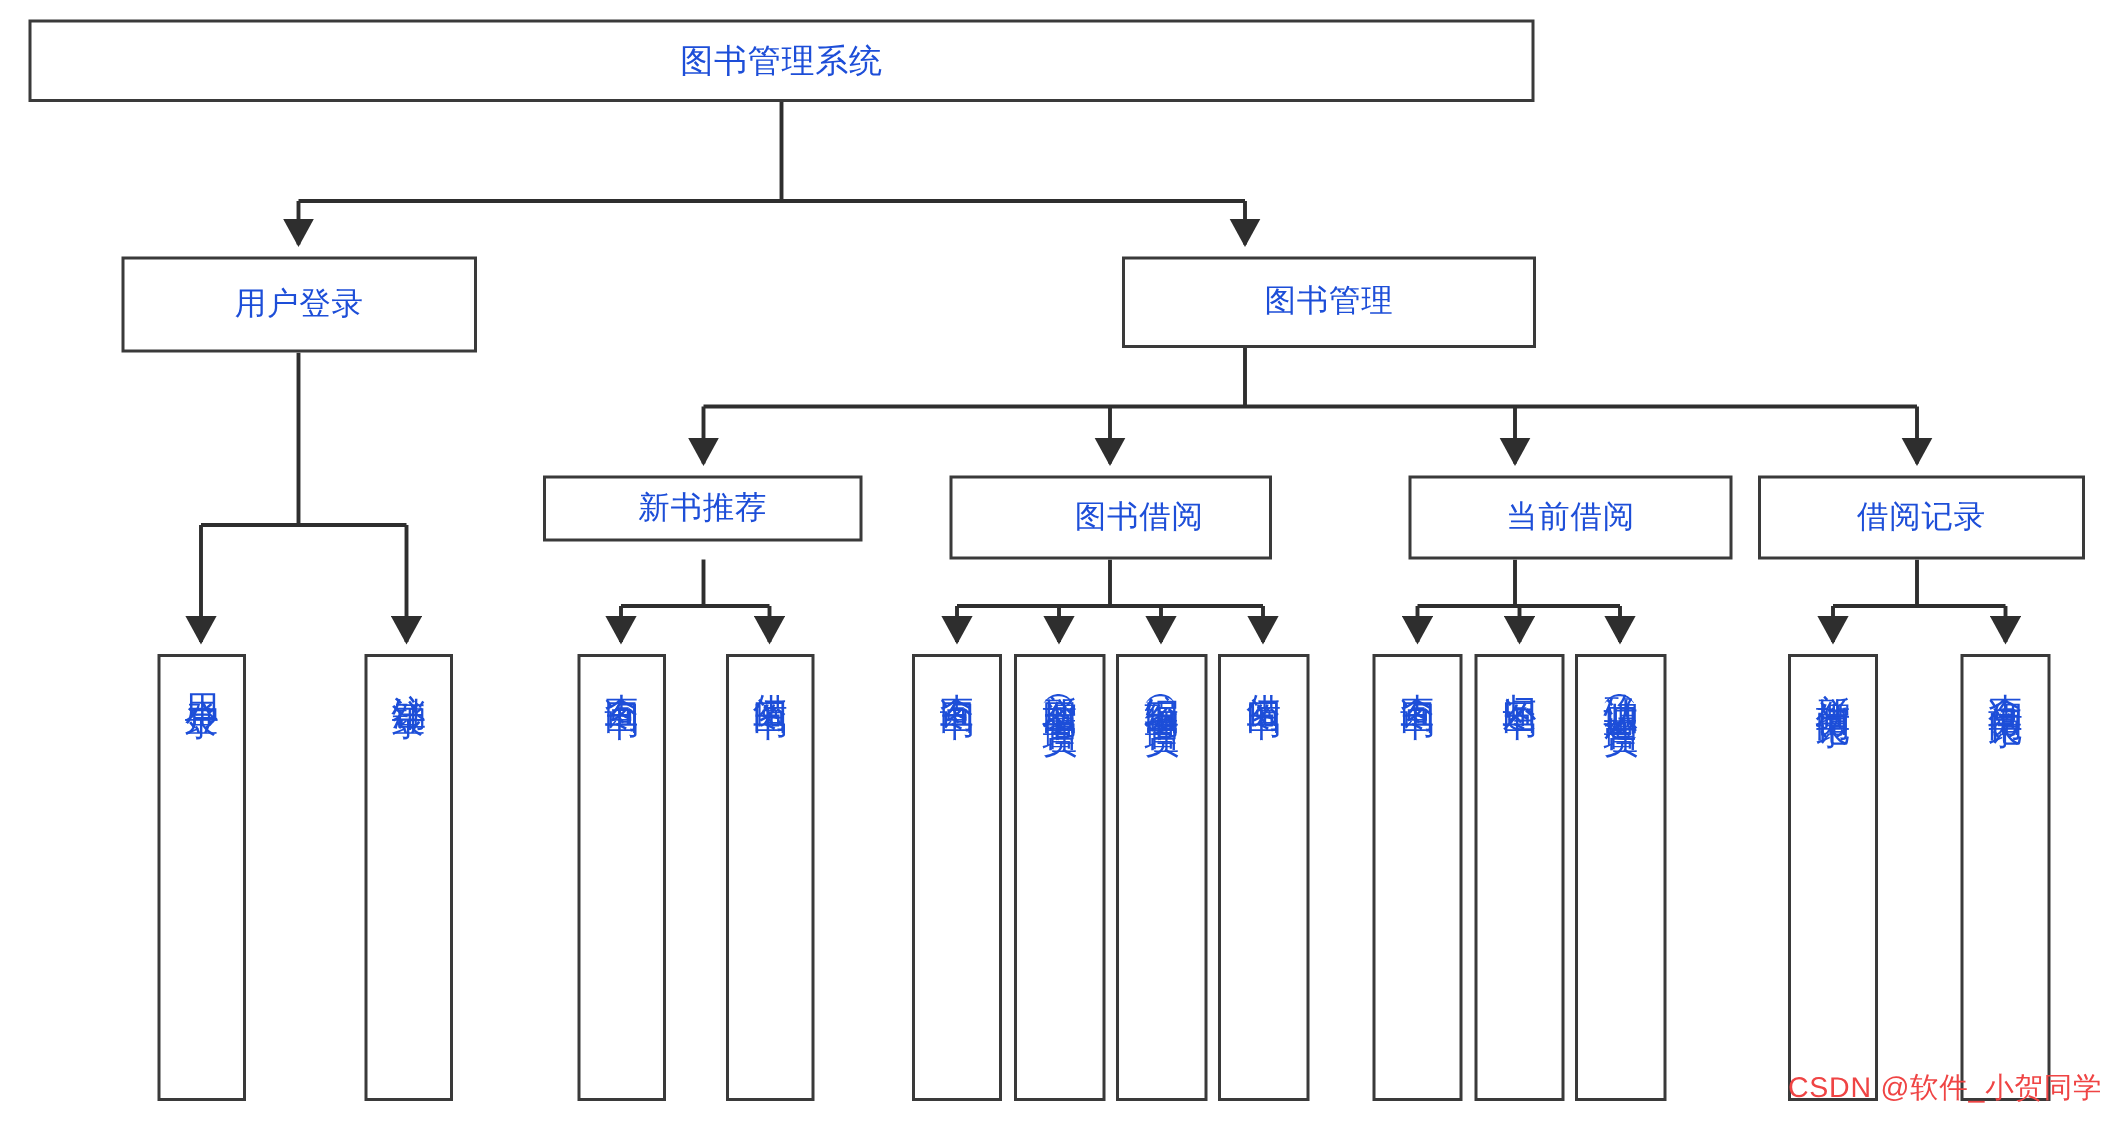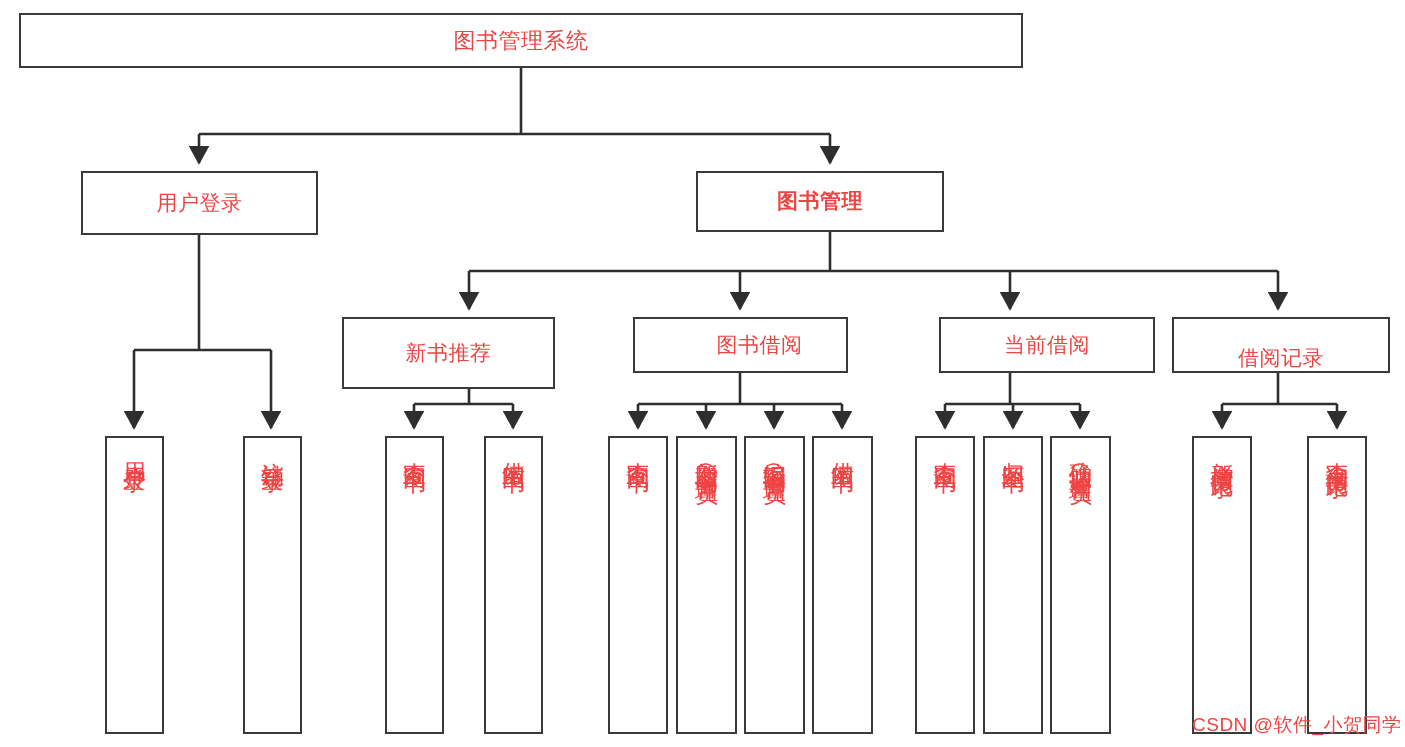--- a/index.html
+++ b/index.html
@@ -14,21 +14,21 @@
 
   .node{
     position:absolute;
     box-sizing:border-box;
     background:#ffffff;
     border:2px solid #3a3a3a;
     display:flex;
     align-items:center;
     justify-content:center;
     text-align:center;
-    color:#ef4444;
+    color:#1d4ed8;
   }
   .node .label{
     display:block;
     line-height:1.18;
     letter-spacing:0.5px;
     white-space:pre-wrap;
   }
   
   .node.horiz .label{font-size:21px;}
   .node.root .label{font-size:22px;}
@@ -108,34 +108,34 @@
     </g>
   </svg>
 
   <div class="node horiz root" style="left:19px;top:13px;width:1004px;height:55px;">
     <span class="label">图书管理系统</span>
   </div>
 
   <div class="node horiz" style="left:81px;top:171px;width:237px;height:64px;">
     <span class="label">用户登录</span>
   </div>
-  <div class="node horiz" style="left:696px;top:171px;width:248px;height:61px;font-weight:bold;">
+  <div class="node horiz" style="left:748px;top:171px;width:276px;height:61px;">
     <span class="label">图书管理</span>
   </div>
 
-  <div class="node horiz" style="left:342px;top:317px;width:213px;height:72px;">
+  <div class="node horiz" style="left:362px;top:317px;width:213px;height:44px;">
     <span class="label">新书推荐</span>
   </div>
   <div class="node horiz" style="left:633px;top:317px;width:215px;height:56px;padding-left:38px;">
     <span class="label">图书借阅</span>
   </div>
   <div class="node horiz" style="left:939px;top:317px;width:216px;height:56px;">
     <span class="label">当前借阅</span>
   </div>
-  <div class="node horiz" style="left:1172px;top:317px;width:218px;height:56px;align-items:flex-end;">
+  <div class="node horiz" style="left:1172px;top:317px;width:218px;height:56px;">
     <span class="label">借阅记录</span>
   </div>
 
   <div class="node vert" style="left:105px;top:436px;width:59px;height:298px;">
     <span class="label">用户登录</span>
   </div>
   <div class="node vert" style="left:243px;top:436px;width:59px;height:298px;">
     <span class="label">注销登录</span>
   </div>
 

